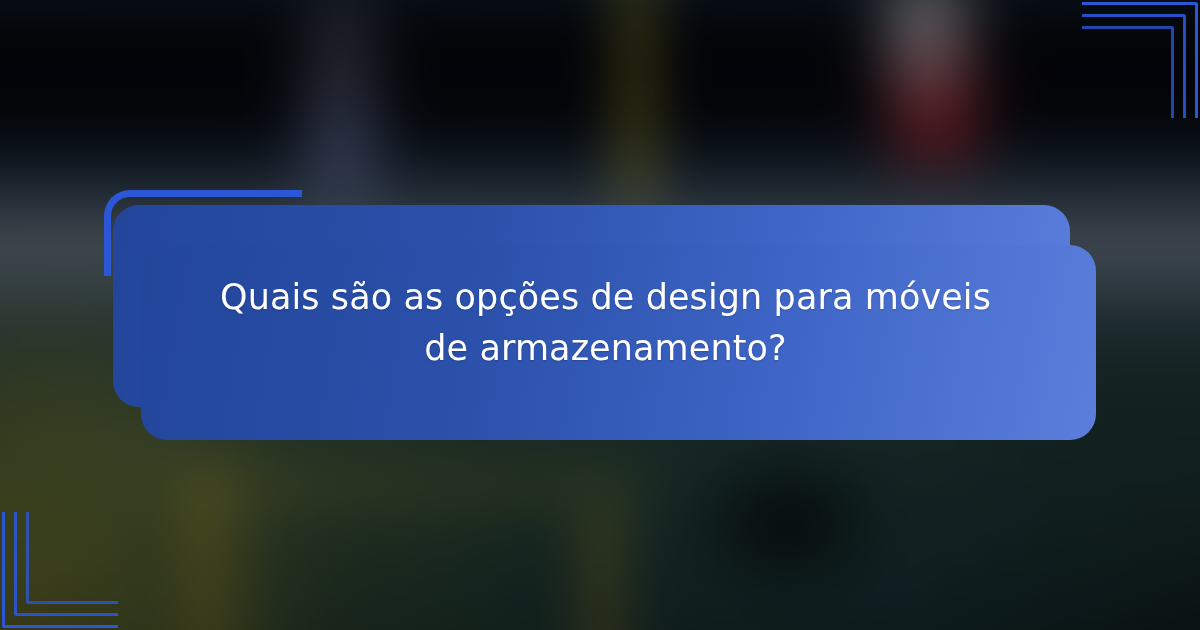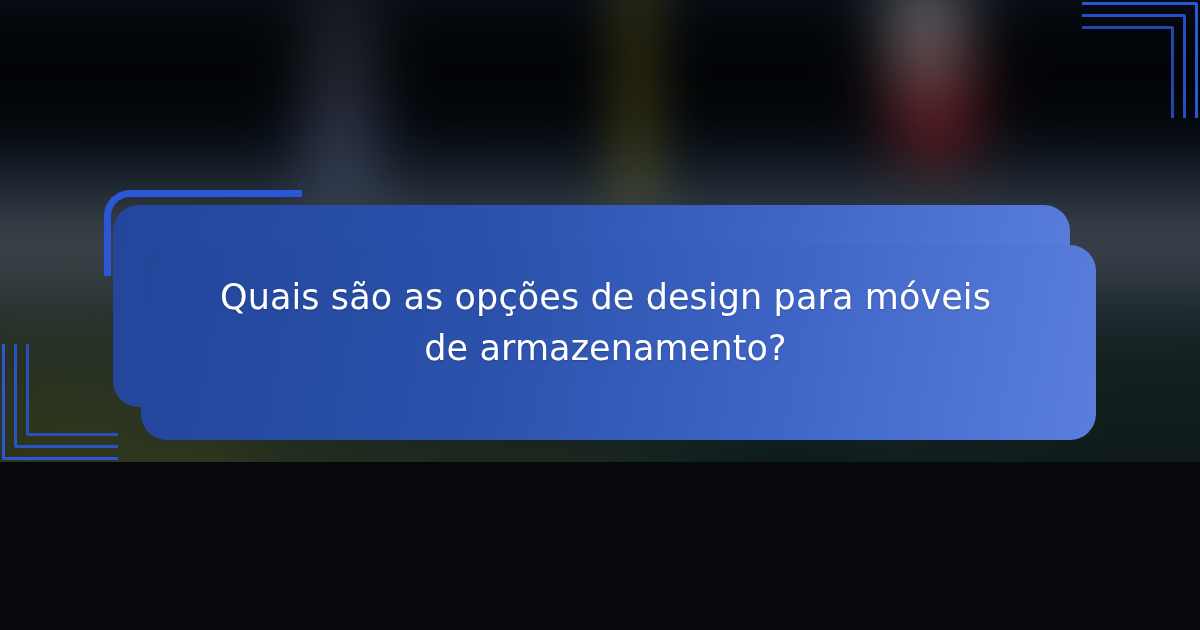--- a/index.html
+++ b/index.html
@@ -7,21 +7,21 @@
 
   html, body {
     width:1200px; height:630px;
     overflow:hidden;
     background:#06080c;
     font-family:"DejaVu Sans","Liberation Sans",sans-serif;
   }
 
   .stage {
     position:relative;
-    width:1200px; height:462px;
+    width:1200px; height:630px;
     overflow:hidden;
   }
 
   
   .bg-photo {
     position:absolute;
     left:-60px; top:-60px;
     width:1320px; height:750px;
     filter:blur(26px) saturate(1.05);
     transform:scale(1.06);

